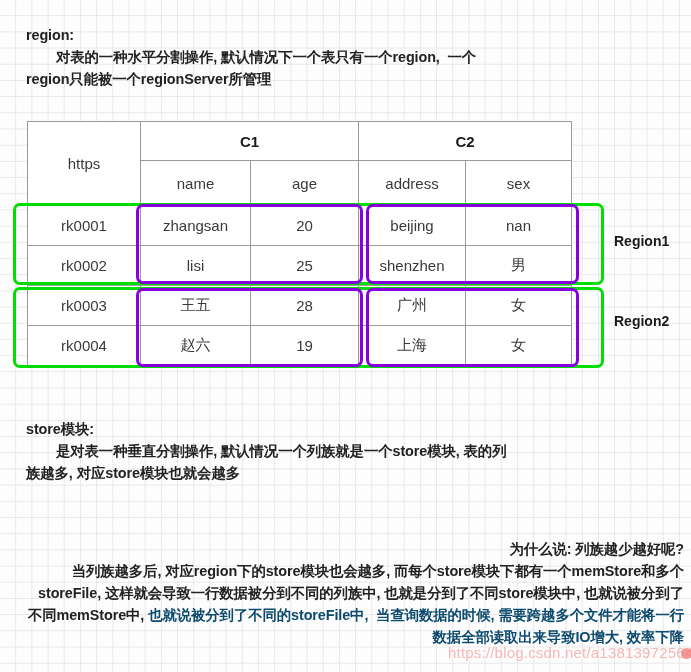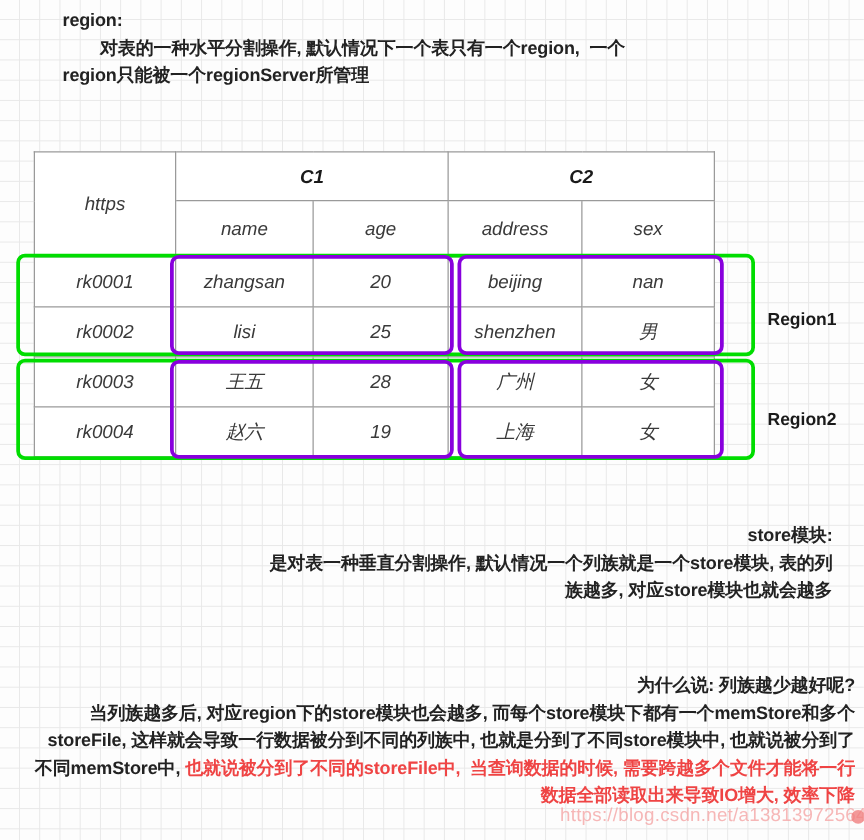--- a/index.html
+++ b/index.html
@@ -30,24 +30,24 @@
   .para {
     position: absolute;
     font-weight: bold;
     font-size: 14.4px;
     line-height: 22px;
     letter-spacing: -0.1px;
     color: #222222;
     white-space: pre-wrap;
   }
   .para .indent { display: inline-block; width: 30px; }
-  .para .red { color: #ef4444; margin-top: 38px; }
-
-  #para-region  { left: 26px; top: 6px;   width: 640px; margin-left: 24px; }
-  #para-store   { left: 26px; top: 418px; width: 640px; text-align: right; }
+  .para .red { color: #0c4a6e; margin-top: 38px; }
+
+  #para-region  { left: 26px; top: 24px;   width: 640px; }
+  #para-store   { left: 26px; top: 418px; width: 640px; }
   #para-why     { left: 24px; top: 538px; width: 660px; text-align: right; }
 
   
   .table-wrap {
     position: absolute;
     left: 27px;
     top: 121px;
     width: 544px;
   }
   table.hbase {
@@ -57,21 +57,20 @@
     background: #ffffff;
   }
   table.hbase td {
     border: 1px solid #9a9a9a;
     text-align: center;
     vertical-align: middle;
     font-size: 15px;
     color: #3a3a3a;
     font-family: "Liberation Sans", "DejaVu Sans", sans-serif;
     background: #ffffff;
-    font-style: italic;
   }
   table.hbase td.grouphdr {
     font-weight: bold;
     font-size: 15px;
     color: #1a1a1a;
     height: 36px;
   }
   table.hbase td.subhdr  { height: 42px; }
   table.hbase td.rowkeyhdr {
     font-size: 15px;
@@ -95,21 +94,20 @@
   #store-c1-r1 { left: 136px; top: 204px; width: 221px; height: 74px; }
   #store-c2-r1 { left: 366px; top: 204px; width: 207px; height: 74px; }
   #store-c1-r2 { left: 136px; top: 288px; width: 221px; height: 73px; }
   #store-c2-r2 { left: 366px; top: 288px; width: 207px; height: 73px; }
 
   .region-label {
     position: absolute;
     font-weight: bold;
     font-size: 14px;
     color: #1a1a1a;
-    margin-top: 14px;
   }
   #region1-label { left: 614px; top: 233px; }
   #region2-label { left: 614px; top: 313px; }
 
   
   #watermark {
     position: absolute;
     left: 448px;
     top: 644px;
     font-size: 15px;

